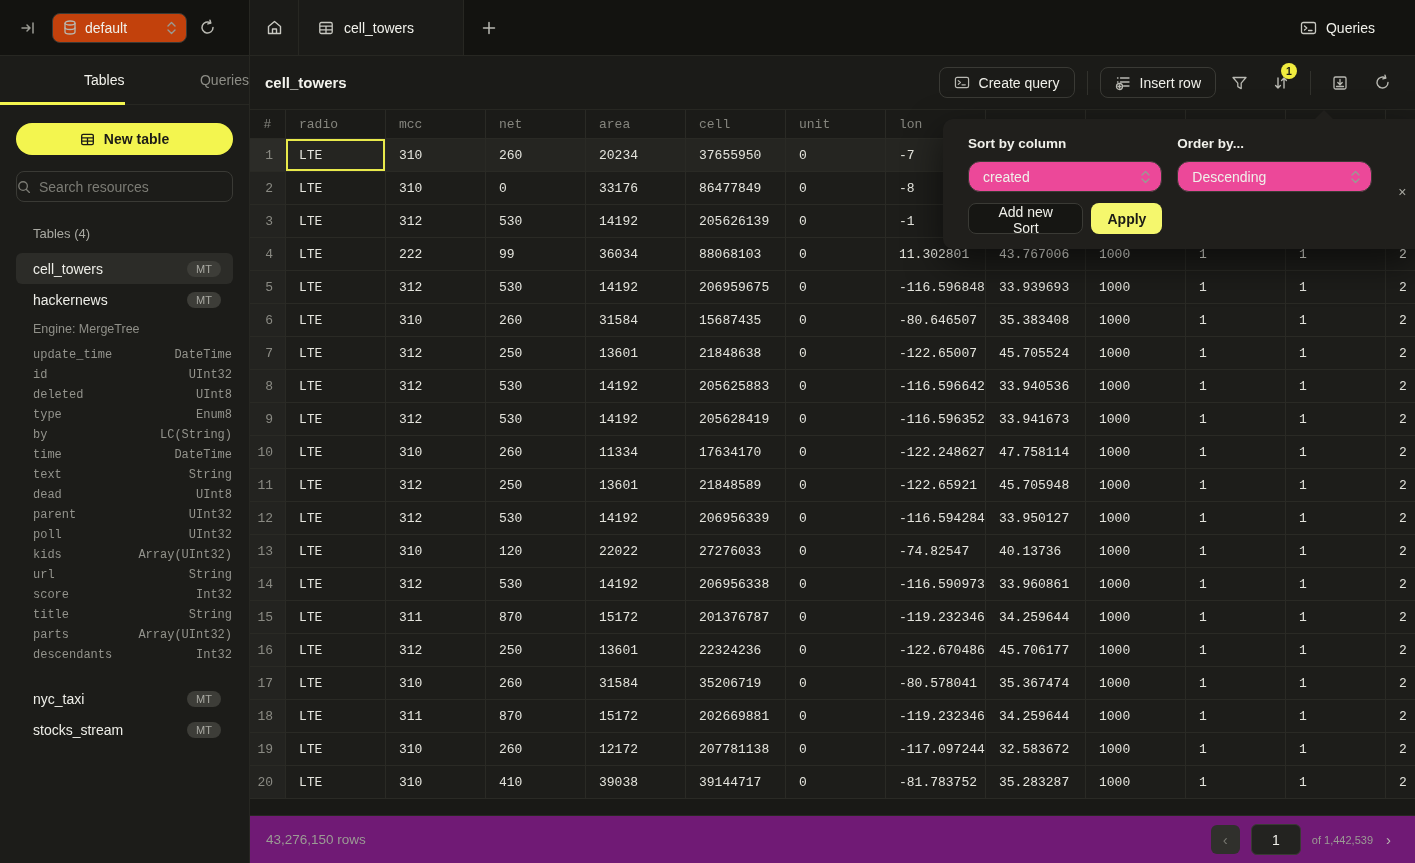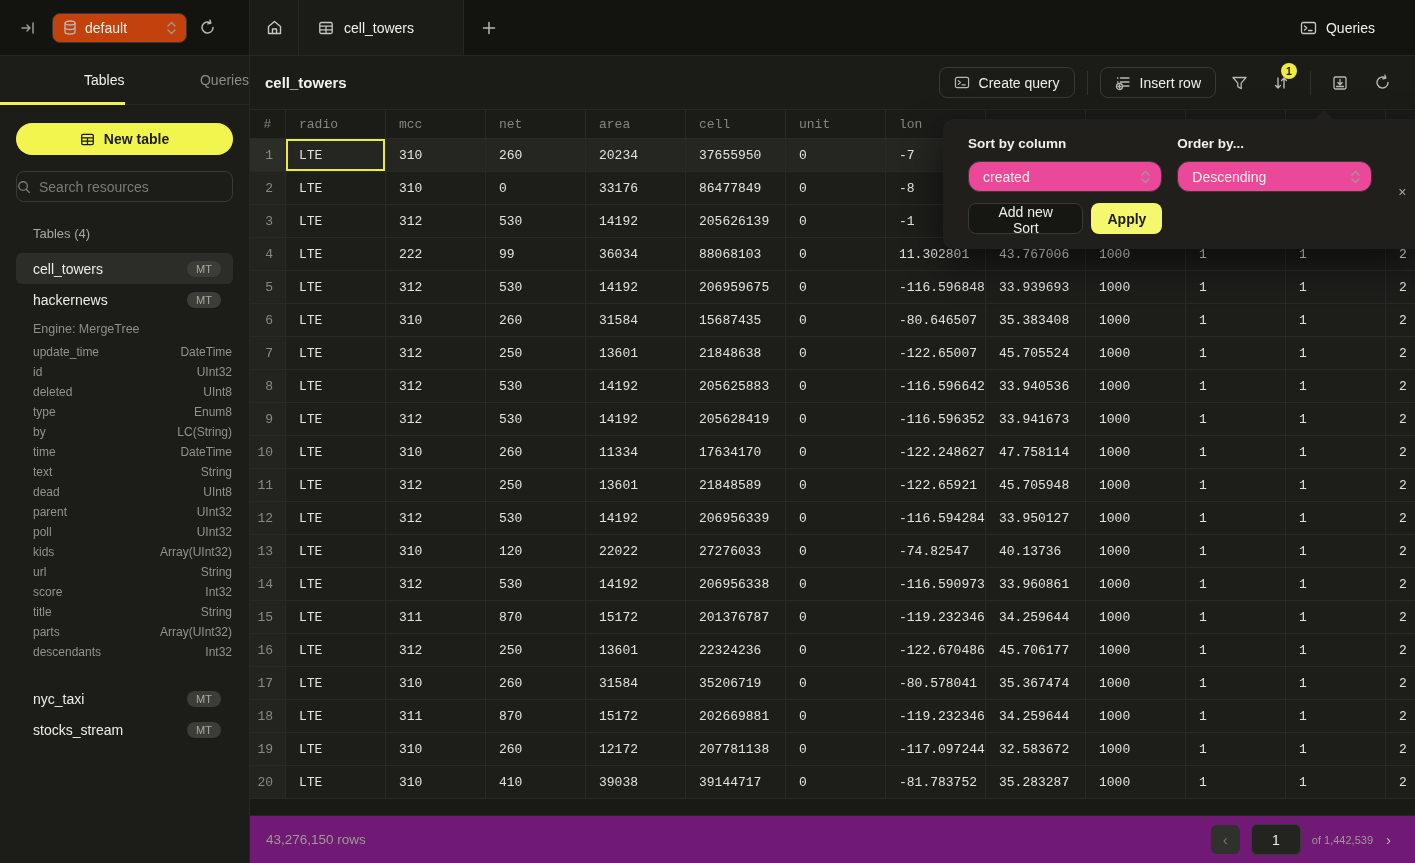--- a/index.html
+++ b/index.html
@@ -42,22 +42,22 @@
     border:1px solid #3a3a35; border-radius:8px; padding:0 0; color:#7c7c75; }
   .search-box input { flex:1; background:transparent; border:none; outline:none; color:#d9d9d2; font-size:14px; }
   .search-box input::placeholder { color:#7c7c75; }
   .sec-label { margin:24px 0 12px 17px; font-size:13px; color:#a9a9a2; }
   .side-item { height:31px; display:flex; align-items:center; padding:0 12px 0 17px; border-radius:6px; cursor:pointer; }
   .side-item.selected { background:#2c2c28; }
   .side-item .tname { flex:1; font-size:14px; color:#eeeee8; }
   .mt-badge { background:#3d3d38; color:#a9a9a2; font-size:11px; padding:2px 9px; border-radius:10px; }
   .engine-line { margin:7px 0 9px 17px; font-size:12.5px; color:#8f8f88; }
   .schema-fields { margin:0 1px 6px 17px; }
-  .field-row { height:20px; display:flex; justify-content:space-between;
-    font-family:Liberation Sans, sans-serif; font-size:12px; color:#93938c; }
+  .field-row { height:20px; display:flex; align-items:center; justify-content:space-between;
+    font-family:Liberation Mono, monospace; font-size:12px; color:#93938c; }
   .gap14 { height:12px; }
 
   
   .main { flex:1; display:flex; flex-direction:column; min-width:0; background:#1b1b18; }
   .toolbar { height:54px; flex:none; display:flex; align-items:center; padding:0 16px 0 15px; border-bottom:1px solid #272722; }
   .page-title { font-size:15px; font-weight:700; color:#f2f2ec; margin-right:auto; }
   .tbtn { height:31px; display:flex; align-items:center; gap:9px; padding:0 14px; background:transparent;
     border:1px solid #3a3a35; border-radius:8px; color:#f0f0ea; font-size:14px; cursor:pointer; }
   .tbtn .bicon { color:#b9b9b2; display:flex; }
   .vdiv { width:1px; height:24px; background:#32322d; margin:0 12px; }

